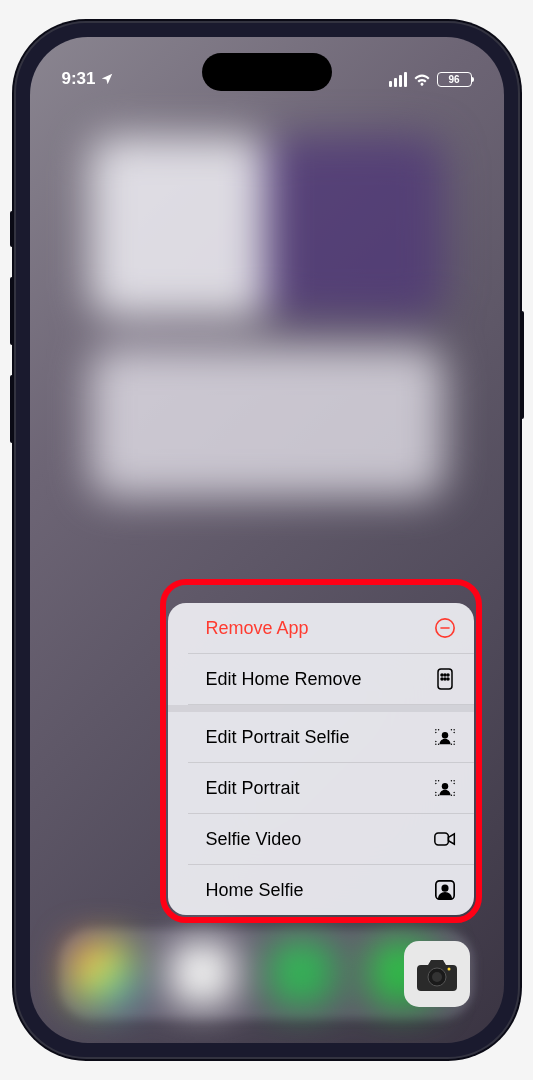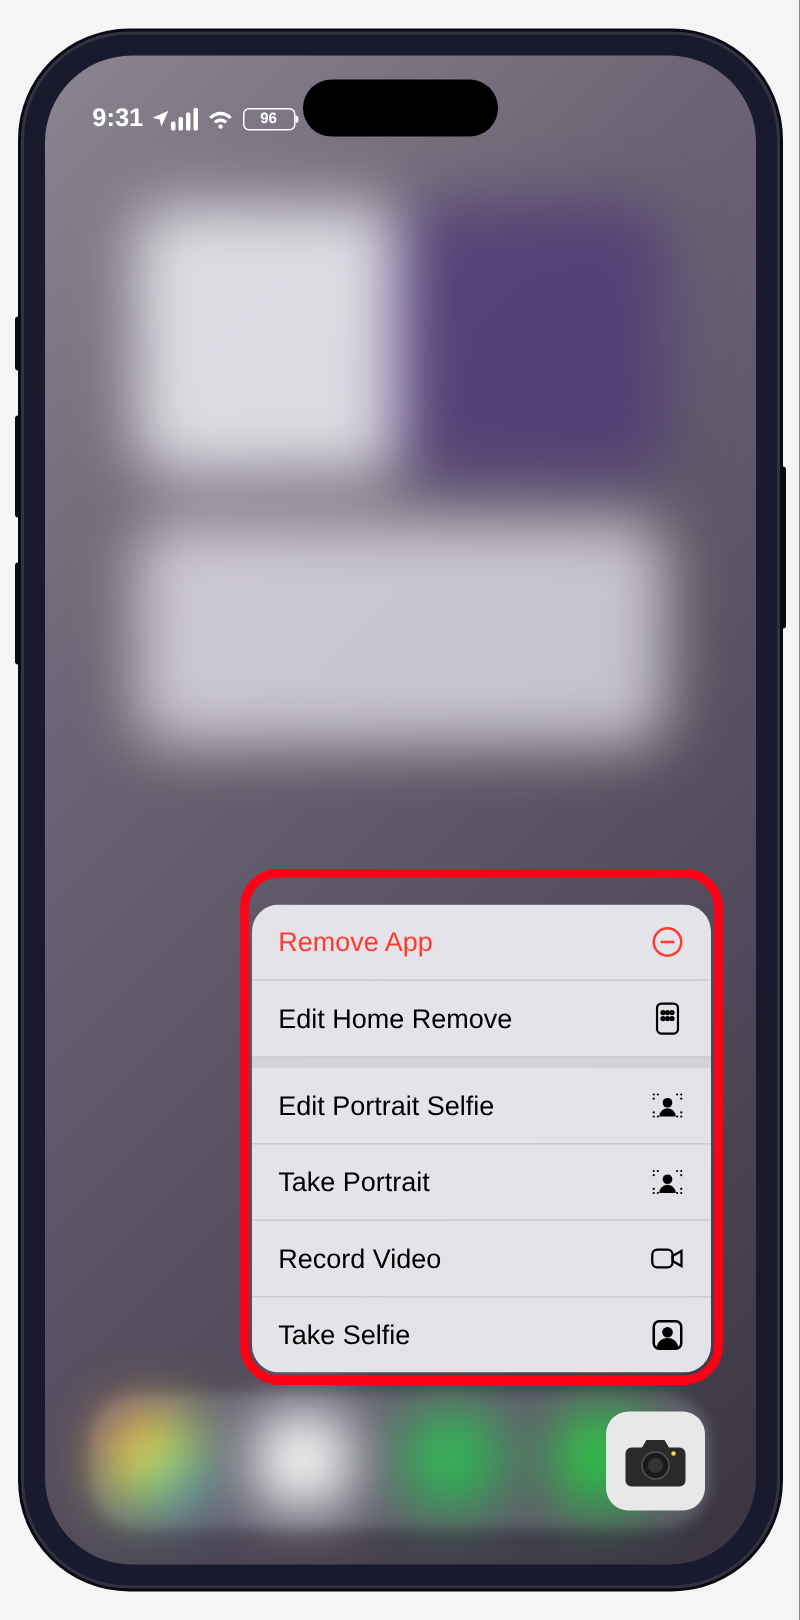--- a/index.html
+++ b/index.html
@@ -40,20 +40,21 @@
       border-radius: 22px;
       z-index: 100;
     }
     .status-bar {
       position: absolute;
       top: 20px;
       left: 0;
       right: 0;
       height: 44px;
       display: flex;
+      justify-content: space-between;
       align-items: center;
       padding: 0 32px;
       z-index: 50;
       color: #fff;
     }
     .status-left {
       display: flex;
       align-items: center;
       gap: 4px;
       font-size: 17px;
@@ -156,20 +157,21 @@
     }
     .menu-item {
       display: flex;
       align-items: center;
       justify-content: space-between;
       padding: 14px 18px;
       font-size: 18px;
       border-bottom: 0.5px solid rgba(0,0,0,0.1);
       cursor: pointer;
       color: #000;
+      margin-left: 20px;
     }
     .menu-item.destructive {
       color: #ff3b30;
     }
     .menu-separator {
       height: 7px;
       background: rgba(200, 200, 205, 0.6);
     }
     .menu-item:last-child {
       border-bottom: none;
@@ -340,51 +342,51 @@
             <circle cx="2" cy="20" r="0.8"></circle>
               <circle cx="5" cy="20" r="0.8"></circle>
               <circle cx="19" cy="20" r="0.8"></circle>
               <circle cx="22" cy="20" r="0.8"></circle>
             <circle cx="12" cy="10" r="3.5"></circle>
             <path d="M6 20c0-3.3 2.7-6 6-6s6 2.7 6 6H6z"></path>
           </svg>
         </span>
       </div>
       <div class="menu-item">
-        <span>Take Portrait</span>
+        <span>Edit Portrait</span>
         <span class="menu-icon">
           <svg width="22" height="22" viewBox="0 0 24 24" fill="#000">
             <circle cx="2" cy="4" r="0.8"></circle>
               <circle cx="5" cy="4" r="0.8"></circle>
               <circle cx="19" cy="4" r="0.8"></circle>
               <circle cx="22" cy="4" r="0.8"></circle>
             <circle cx="2" cy="7" r="0.8"></circle>
               <circle cx="22" cy="7" r="0.8"></circle>
             <circle cx="2" cy="17" r="0.8"></circle>
               <circle cx="22" cy="17" r="0.8"></circle>
             <circle cx="2" cy="20" r="0.8"></circle>
               <circle cx="5" cy="20" r="0.8"></circle>
               <circle cx="19" cy="20" r="0.8"></circle>
               <circle cx="22" cy="20" r="0.8"></circle>
             <circle cx="12" cy="10" r="3.5"></circle>
             <path d="M6 20c0-3.3 2.7-6 6-6s6 2.7 6 6H6z"></path>
           </svg>
         </span>
       </div>
       <div class="menu-item">
-        <span>Record Video</span>
+        <span>Selfie Video</span>
         <span class="menu-icon">
           <svg width="24" height="18" viewBox="0 0 26 18" fill="none" stroke="#000" stroke-width="1.8">
             <rect x="1" y="2" width="16" height="14" rx="4"></rect>
             <path d="M17 7l7-4v12l-7-4z"></path>
           </svg>
         </span>
       </div>
       <div class="menu-item">
-        <span>Take Selfie</span>
+        <span>Home Selfie</span>
         <span class="menu-icon">
           <svg width="22" height="22" viewBox="0 0 24 24" fill="none" stroke="#000" stroke-width="1.8">
             <rect x="2" y="2" width="20" height="20" rx="4"></rect>
             <circle cx="12" cy="10" r="3" fill="#000"></circle>
             <path d="M5 22c0-4 3-7 7-7s7 3 7 7" fill="#000"></path>
           </svg>
         </span>
       </div>
     </div>
 

